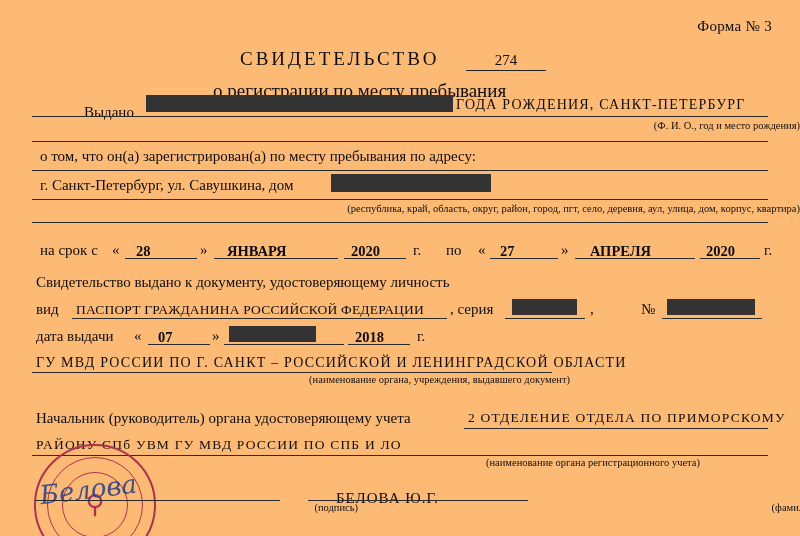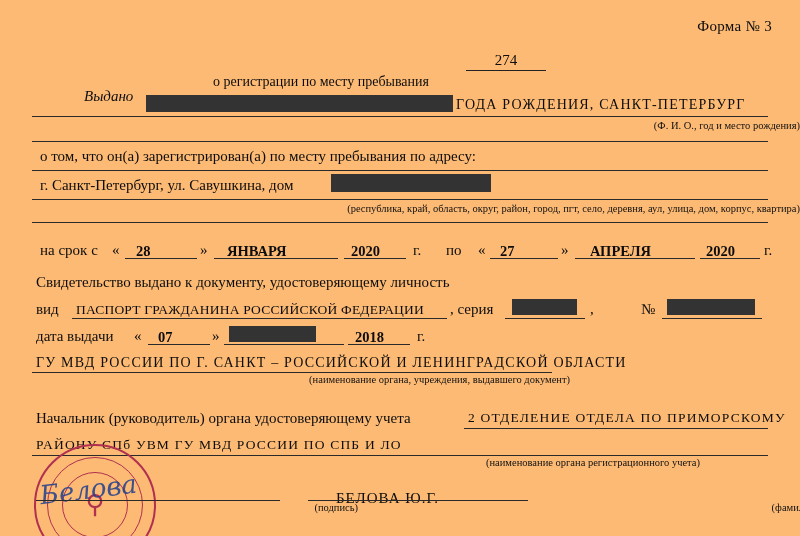--- a/index.html
+++ b/index.html
@@ -38,23 +38,23 @@
     top: 52px;
     left: 466px;
     width: 80px;
     text-align: center;
     font-size: 15px;
     border-bottom: 1px solid #222;
     padding-bottom: 1px;
   }
   .subtitle {
     position: absolute;
-    top: 74px;
+    top: 80px;
     left: 213px;
-    font-size: 14px;
+    font-size: 19px;
   }
 
   
   .rule {
     position: absolute;
     border-bottom: 1px solid #2a2a2a;
     height: 0;
   }
   .redact {
     position: absolute;
@@ -144,24 +144,25 @@
     letter-spacing: 1px;
   }
 </style>
 </head>
 <body>
 
 <div id="doc">
 
   <div class="form-no">Форма № 3</div>
 
+  <div class="title">СВИДЕТЕЛЬСТВО</div>
   <div class="num-line">274</div>
   <div class="subtitle">о регистрации по месту пребывания</div>
 
-  <div class="lbl" style="top:88px; left:84px;font-style:italic;">Выдано</div>
+  <div class="lbl" style="top:104px; left:84px;">Выдано</div>
   <div class="redact" style="left:146px; top:95px; width:307px; height:17px;"></div>
   <div class="lbl sp" style="top:97px; left:456px; font-size:14px;">ГОДА РОЖДЕНИЯ, САНКТ-ПЕТЕРБУРГ</div>
   <div class="rule" style="left:32px; top:116px; width:736px;"></div>
 
   <div style="position:absolute; top:120px; left:0; width:800px;">
     <div class="caption">(Ф. И. О., год и место рождения)</div>
   </div>
   <div class="rule" style="left:32px; top:141px; width:736px;"></div>
 
   <div class="lbl" style="top:148px; left:40px;">о том, что он(а) зарегистрирован(а) по месту пребывания по адресу:</div>

